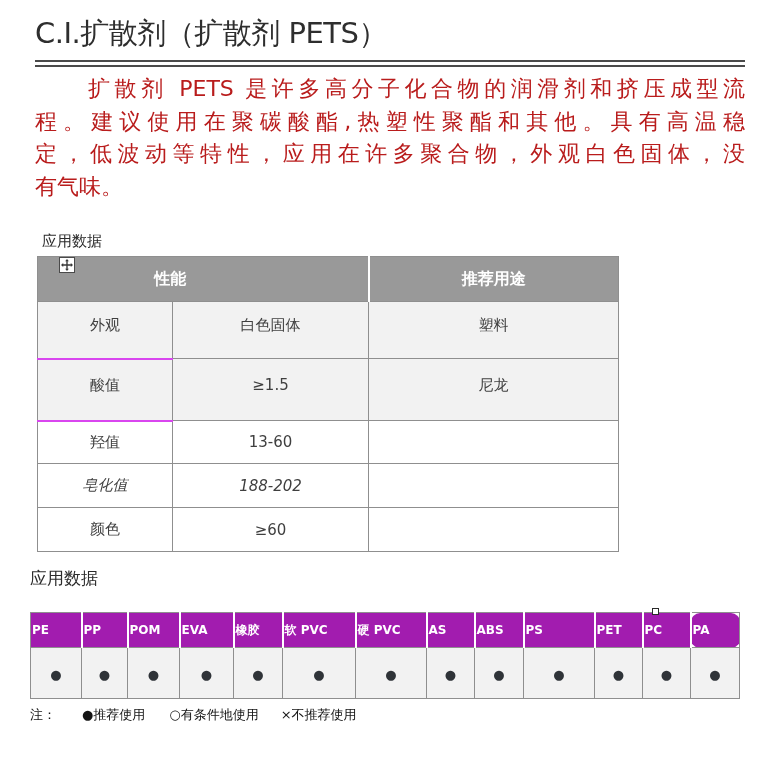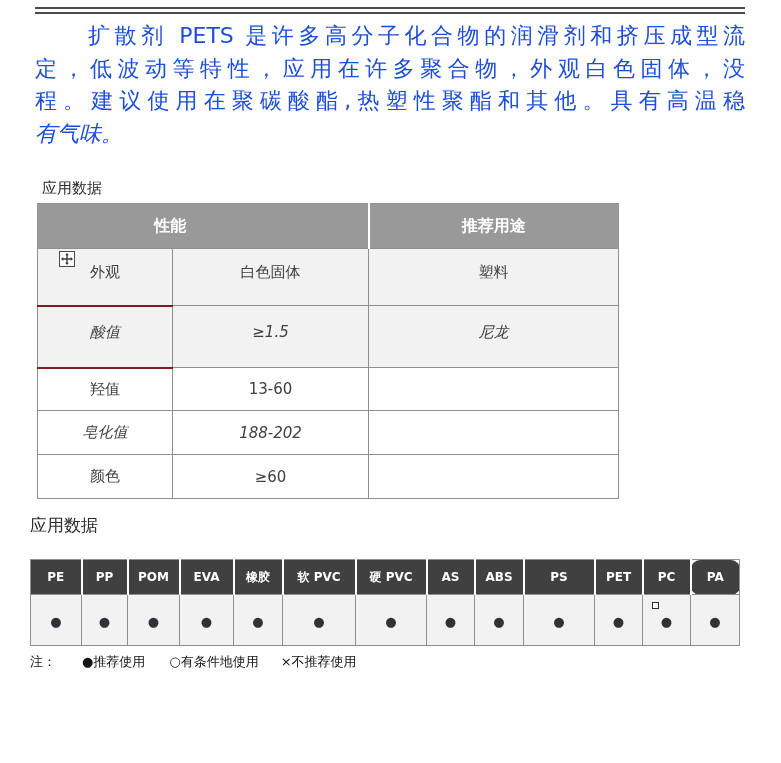--- a/index.html
+++ b/index.html
@@ -11,51 +11,51 @@
   .page{position:relative;width:781px;height:763px;}
 
   .title{
     margin:13px 36px 0 35px;font-size:29px;line-height:40px;
     font-weight:400;color:#2e2e2e;letter-spacing:-0.5px;white-space:nowrap;
   }
   .double-rule{
     margin:7px 36px 0 35px;height:3px;
     border-top:2px solid #4a4a4a;border-bottom:2px solid #4a4a4a;
   }
-  .intro{margin:6px 36px 0 35px;font-size:22px;color:#1d4ed8;}
+  .intro{margin:6px 36px 0 35px;font-size:22px;color:#b91c1c;}
   .intro .line{line-height:32.5px;text-align:justify;text-align-last:justify;}
-  .intro .line.last{text-align:center;text-align-last:left;font-style:italic;}
+  .intro .line.last{text-align:center;text-align-last:left;}
 
   .section-label-1{margin:28px 0 0 42px;font-size:15px;line-height:21px;color:#2b2b2b;}
   .section-label-2{margin:14px 0 0 30px;font-size:17px;line-height:24px;color:#2b2b2b;}
 
   
   table{border-collapse:collapse;table-layout:fixed;}
   .props-table{margin:4px 0 0 37px;width:581px;}
   .props-table th,.props-table td{
     border:1px solid #8f8f8f;text-align:center;vertical-align:middle;
     font-size:15px;color:#3f3f3f;font-weight:400;overflow:hidden;
   }
   .props-table thead th{
     background:#999999;color:#ffffff;font-size:16px;font-weight:700;
     border:1px solid #8f8f8f;
   }
   .props-table thead th.hdr-left{border-right:2px solid #ffffff;padding-right:66px;}
   .props-table thead th.hdr-right{}
   .props-table tr.shaded td{background:#f2f2f2;}
-  .props-table td.black-bottom{border-bottom:2px solid #7f1d1d;}
+  .props-table td.black-bottom{border-bottom:2px solid #d946ef;}
   .props-table tr.tall td{padding-bottom:10px;}
   .squiggle{border-bottom:2px dotted #d587d5;padding-bottom:1px;}
 
   
   .app-table{margin:22px 0 0 30px;width:709px;}
   .app-table th{
-    background:#404040;color:#ffffff;font-size:12px;font-weight:700;
+    background:#a21caf;color:#ffffff;font-size:12px;font-weight:700;
     border:1px solid #8f8f8f;border-right:2px solid #ffffff;
-    height:32px;text-align:center;vertical-align:middle;white-space:nowrap;overflow:hidden;
+    height:32px;text-align:left;vertical-align:middle;white-space:nowrap;overflow:hidden;
   }
   .app-table th:last-child{border-right:1px solid #8f8f8f;border-radius:9px;}
   .app-table td{
     background:#f2f2f2;border:1px solid #8f8f8f;height:48px;
     text-align:center;vertical-align:middle;
   }
   .app-table td .mark{font-size:13px;color:#2f3338;}
 
   .note{margin:7px 0 0 30px;font-size:13px;color:#141414;display:flex;align-items:center;}
   .note .prefix{margin-right:26px;}
@@ -72,26 +72,27 @@
   .resize-handle{
     position:absolute;left:652px;top:595px;width:7px;height:7px;
     background:#ffffff;border:1px solid #2a2a2a;box-sizing:border-box;z-index:5;
   }
 </style>
 </head>
 <body>
 
 <div class="page">
 
+  <div class="title">C.I.扩散剂（扩散剂 PETS）</div>
   <div class="double-rule"></div>
 
   <div class="intro">
     <div class="line">　　扩散剂 PETS 是许多高分子化合物的润滑剂和挤压成型流</div>
+    <div class="line">程。建议使用在聚碳酸酯,热塑性聚酯和其他。具有高温稳</div>
     <div class="line">定，低波动等特性，应用在许多聚合物，外观白色固体，没</div>
-    <div class="line">程。建议使用在聚碳酸酯,热塑性聚酯和其他。具有高温稳</div>
     <div class="line last">有气味。</div>
   </div>
 
   <div class="section-label-1">应用数据</div>
 
   <div class="move-handle">
     <span style="display:flex;">
       <svg width="12" height="12" viewBox="0 0 14 14" xmlns="http://www.w3.org/2000/svg">
         <path d="M7 0 L9.2 2.6 H7.8 V6.2 H11.4 V4.8 L14 7 L11.4 9.2 V7.8 H7.8 V11.4 H9.2 L7 14 L4.8 11.4 H6.2 V7.8 H2.6 V9.2 L0 7 L2.6 4.8 V6.2 H6.2 V2.6 H4.8 Z" fill="#3a3a3a"></path>
       </svg>
@@ -109,21 +110,21 @@
         <th class="hdr-left" colspan="2">性能</th>
         <th class="hdr-right">推荐用途</th>
       </tr>
     </thead>
     <tbody>
       <tr class="shaded tall" style="height:57px;">
         <td class="black-bottom">外观</td>
         <td>白色固体</td>
         <td>塑料</td>
       </tr>
-      <tr class="shaded tall" style="height:62px;font-style:italic;">
+      <tr class="shaded tall" style="height:62px;">
         <td class="black-bottom">酸值</td>
         <td>≥1.5</td>
         <td>尼龙</td>
       </tr>
       <tr style="height:43px;">
         <td>羟值</td>
         <td>13-60</td>
         <td></td>
       </tr>
       <tr style="height:44px;font-style:italic;">

